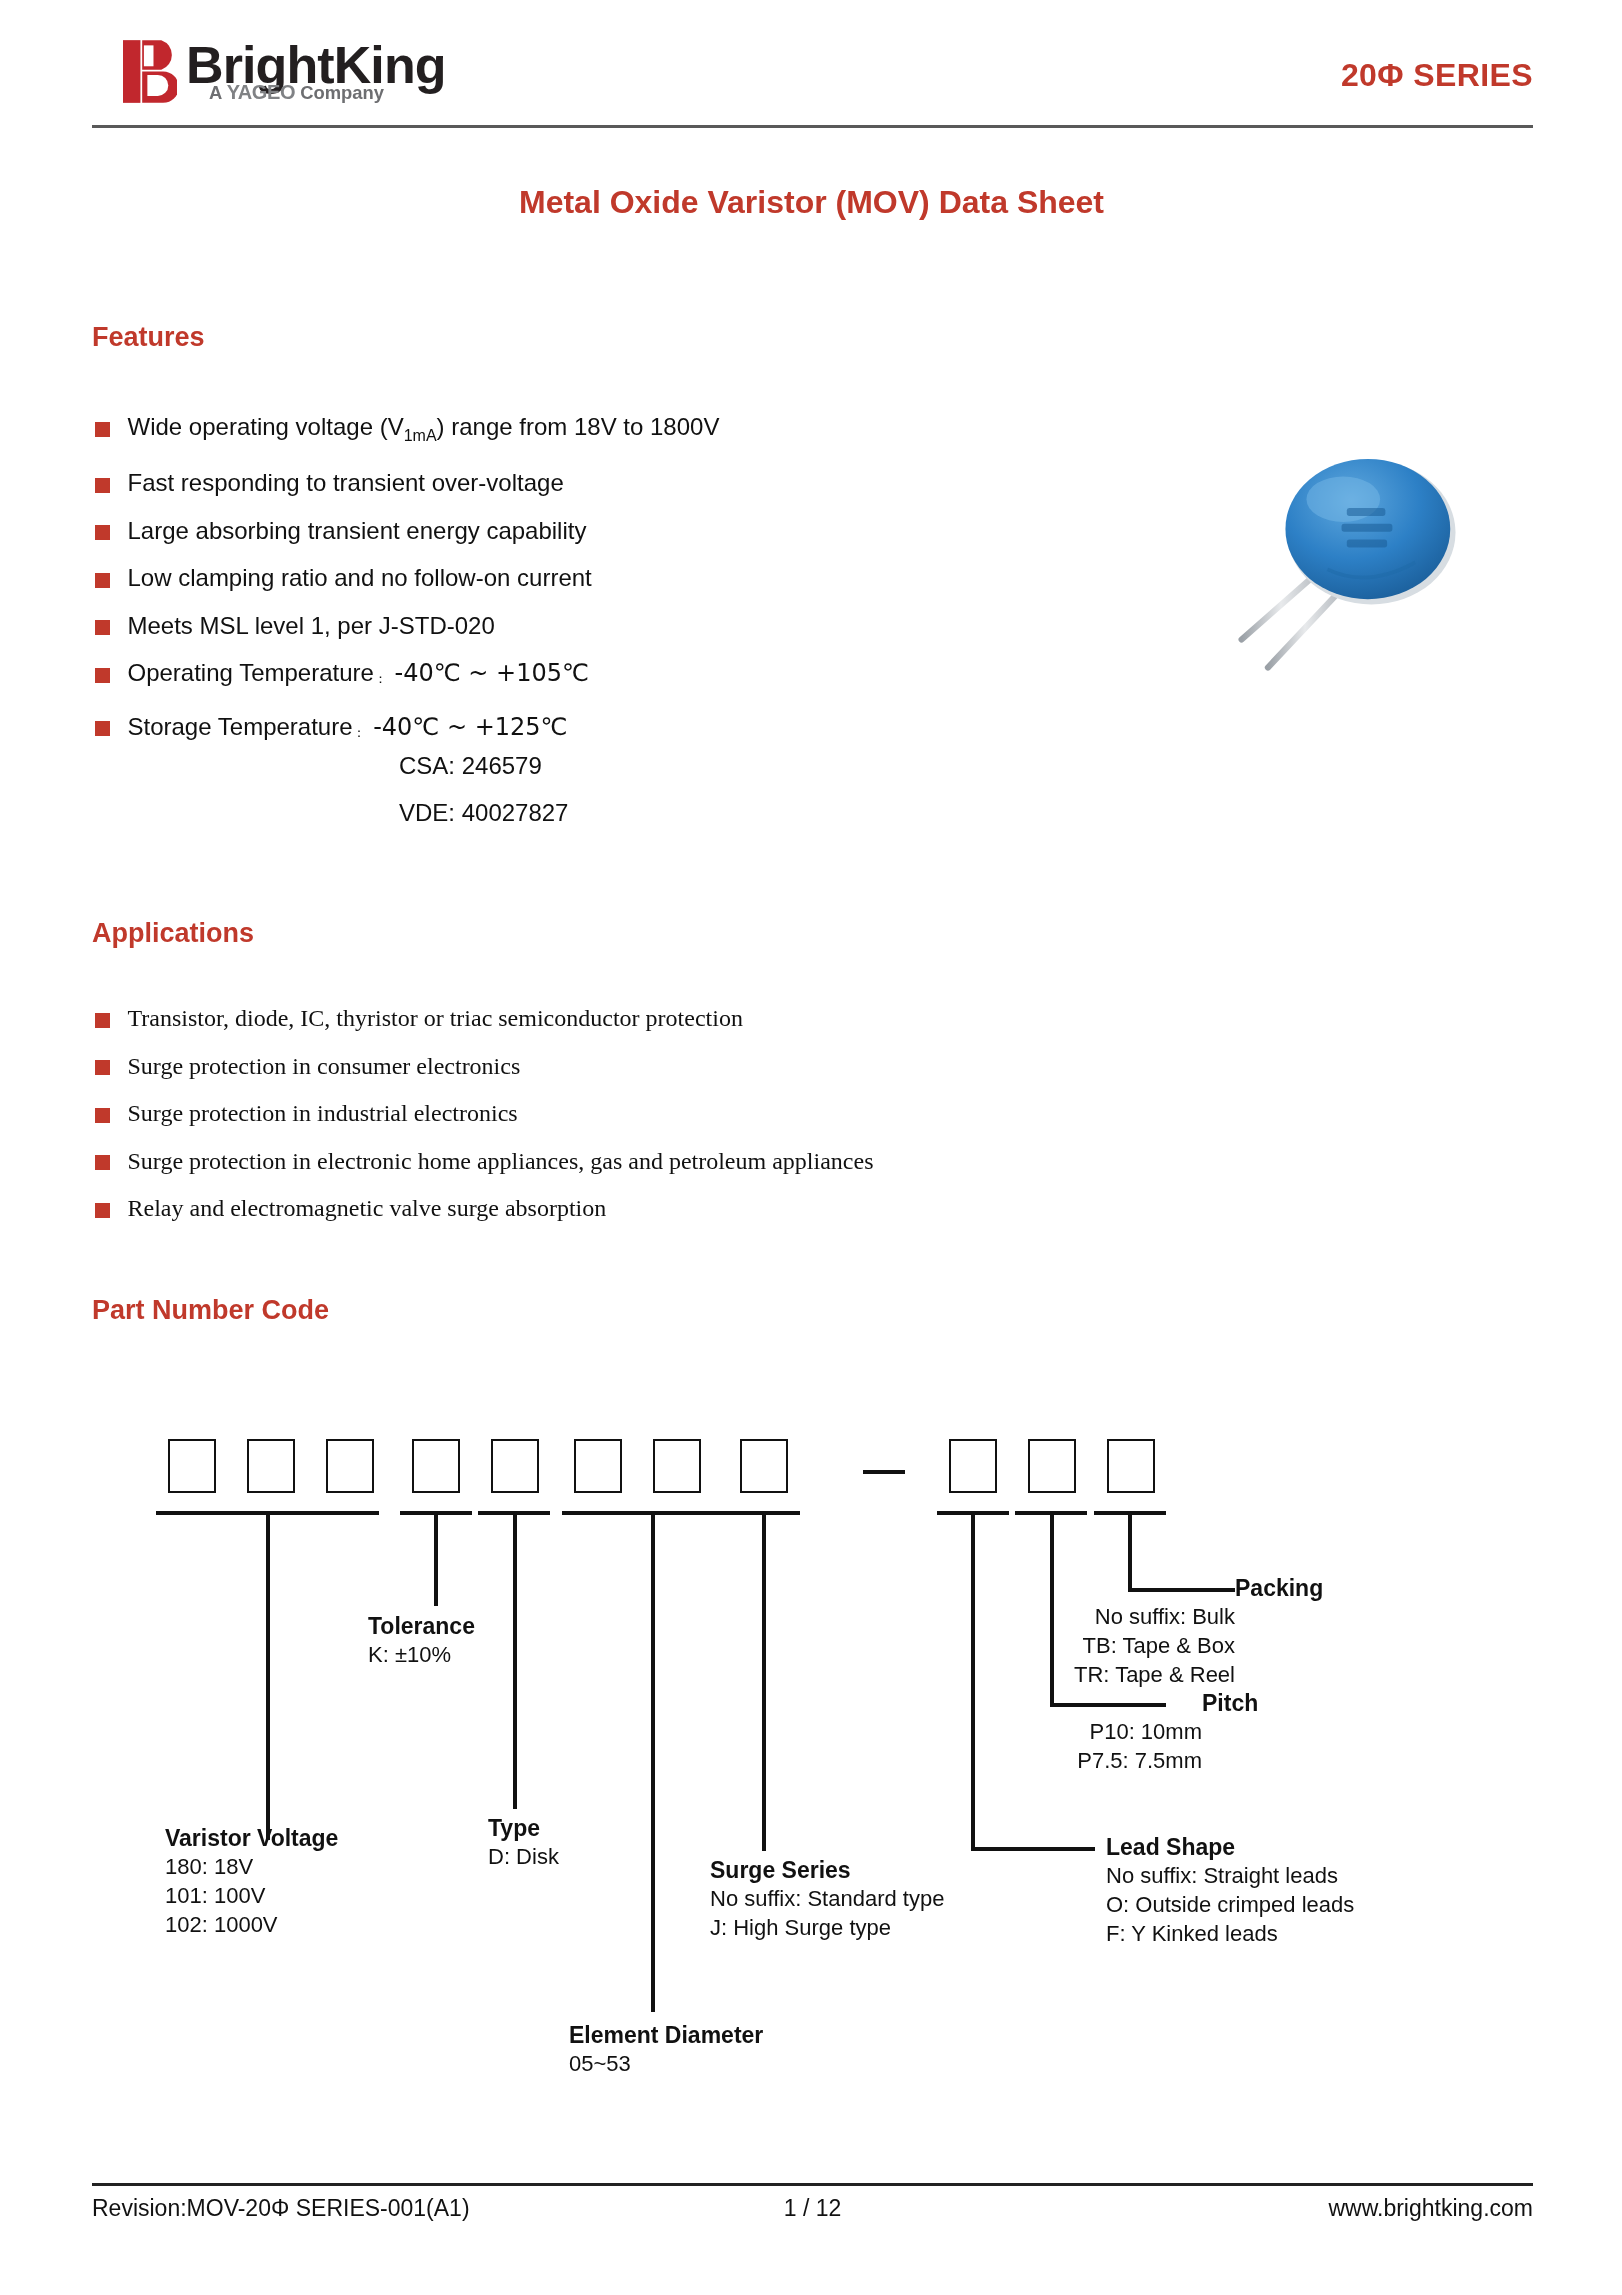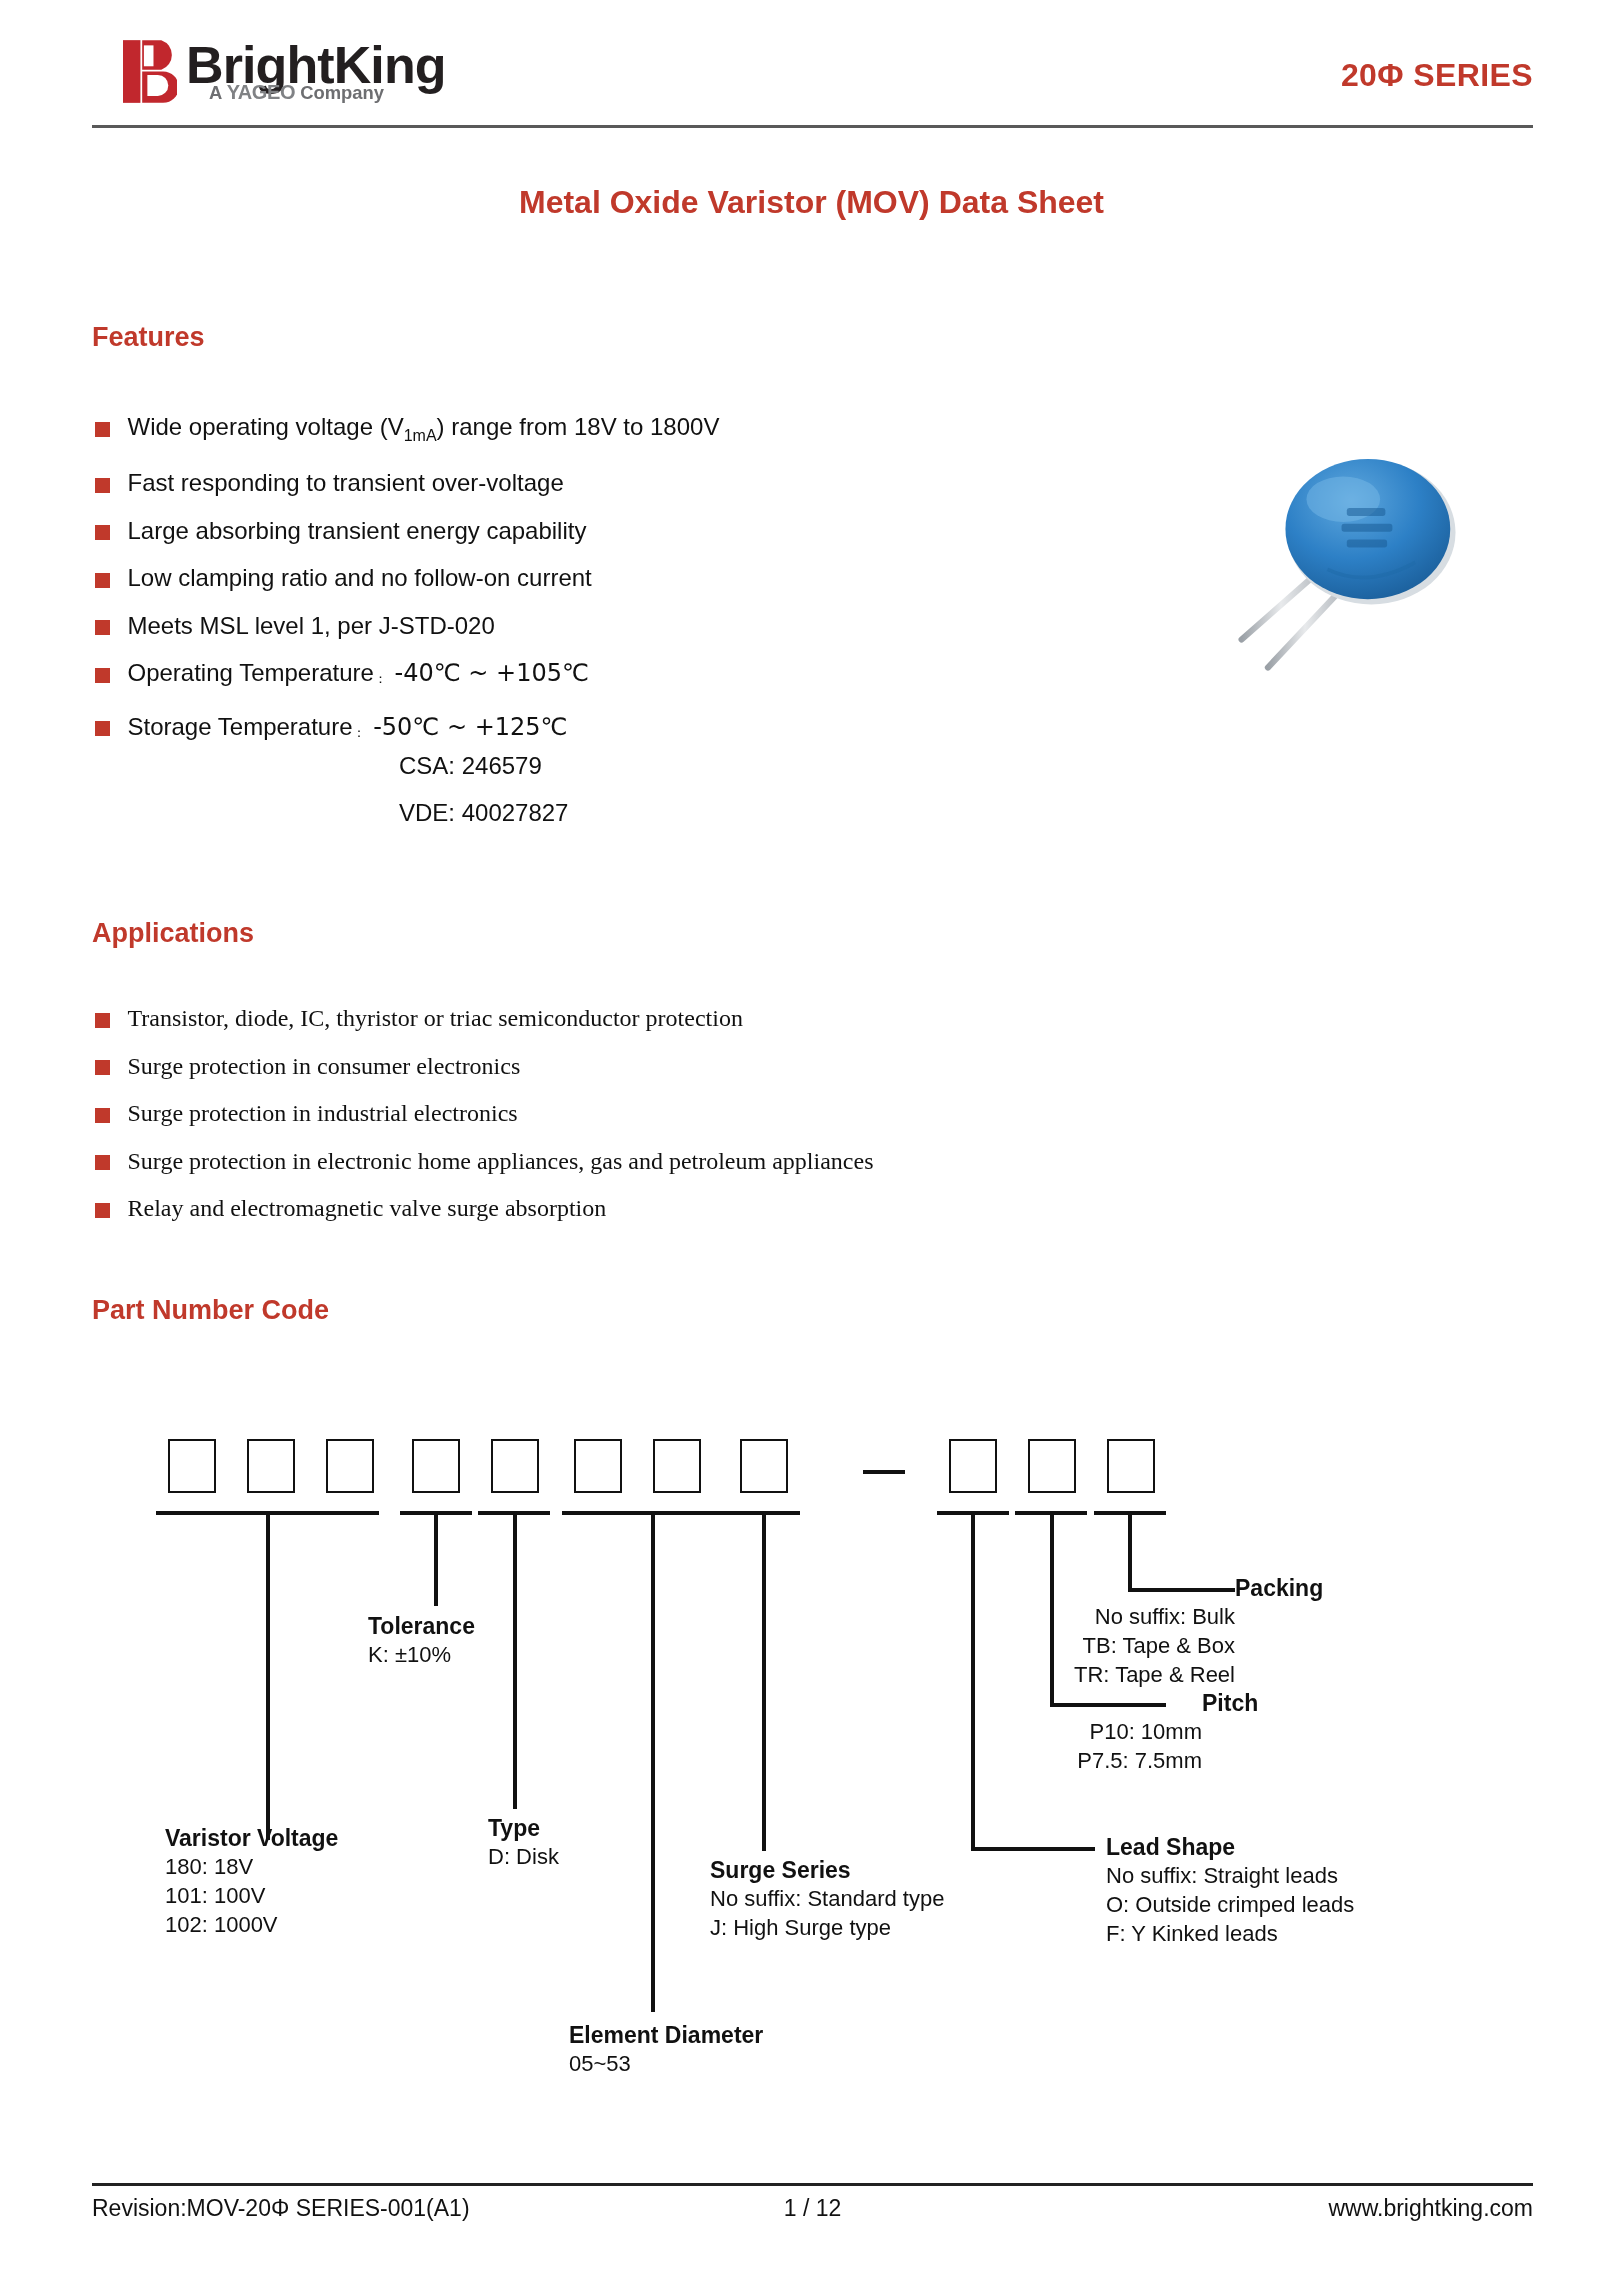--- a/index.html
+++ b/index.html
@@ -121,21 +121,21 @@
     <div class="bullet-row">
       <span class="bullet-sq"></span>
       <span class="bullet-text">Meets MSL level 1, per J-STD-020</span>
     </div>
     <div class="bullet-row">
       <span class="bullet-sq"></span>
       <span class="bullet-text"><span>Operating Temperature</span><span class="cjk-colon">：</span><span class="deg">  -40℃ ~ +105℃</span></span>
     </div>
     <div class="bullet-row">
       <span class="bullet-sq"></span>
-      <span class="bullet-text"><span>Storage Temperature</span><span class="cjk-colon">：</span><span class="deg">  -50℃ ~ +125℃</span></span>
+      <span class="bullet-text"><span>Storage Temperature</span><span class="cjk-colon">：</span><span class="deg">  -40℃ ~ +125℃</span></span>
     </div>
   </div>
   <div class="cert-extra" id="cert-csa">CSA: 246579</div>
   <div class="cert-extra" id="cert-vde">VDE: 40027827</div>
 
   <svg class="product-photo" viewBox="0 0 430 270">
     <defs>
       <radialGradient id="discg" cx="40%" cy="30%" r="75%">
         <stop offset="0%" stop-color="#5fa8de"></stop>
         <stop offset="55%" stop-color="#2d80c6"></stop>

